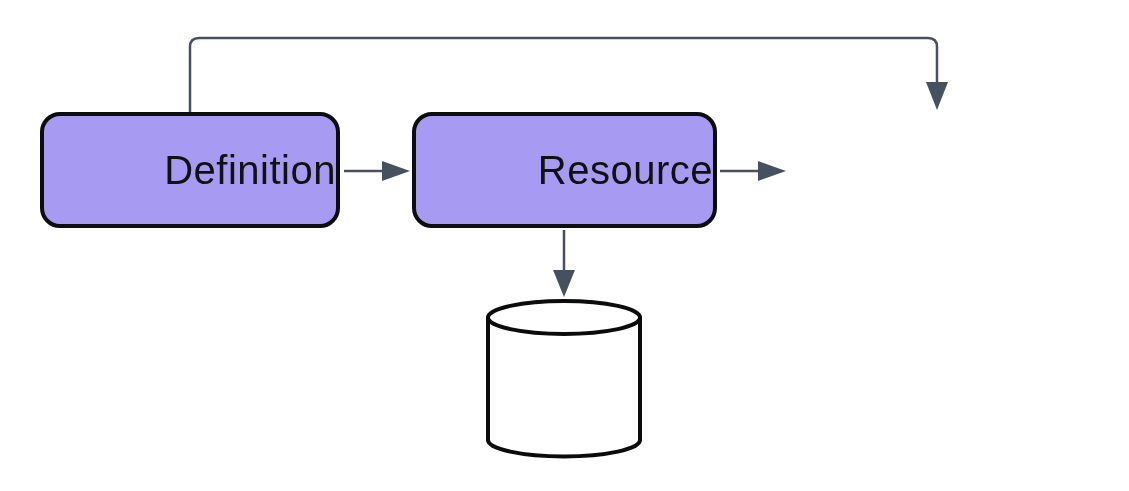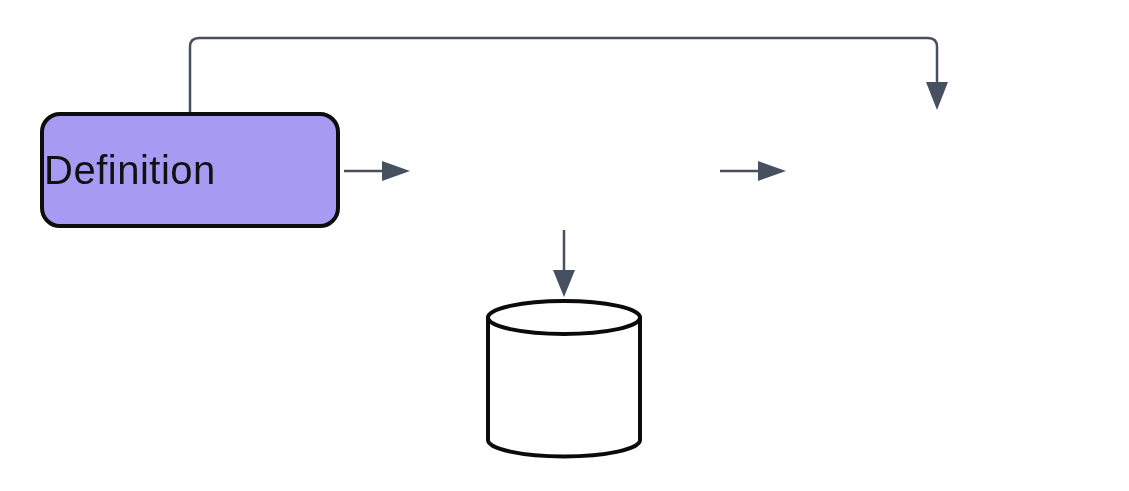--- a/index.html
+++ b/index.html
@@ -23,21 +23,21 @@
     height: 491px;
   }
   .node {
     position: absolute;
     box-sizing: border-box;
     background: #A79AF2;
     border: 4px solid #0D0D0D;
     border-radius: 20px;
     display: flex;
     align-items: center;
-    justify-content: flex-start;
+    justify-content: flex-end;
   }
   .node-label {
     font-size: 40px;
     font-weight: 500;
     color: #111111;
     letter-spacing: 0.5px;
     user-select: none;
   }
   .node-definition { left: 40px;  top: 112px; width: 300px; height: 116px; }
   .node-resource   { left: 412px; top: 112px; width: 305px; height: 116px; }
@@ -73,15 +73,18 @@
     <g>
       <path d="M 488 317.5 L 488 440 A 76 16.5 0 0 0 640 440 L 640 317.5 Z" fill="#FFFFFF" stroke="#0B0B0B" stroke-width="4" stroke-linejoin="round"></path>
       <ellipse cx="564" cy="317.5" rx="76" ry="16.5" fill="#FFFFFF" stroke="#0B0B0B" stroke-width="4"></ellipse>
     </g>
   </svg>
 
   <div class="node node-definition">
     <span class="node-label">Definition</span>
   </div>
 
+  <div class="node node-resource">
+    <span class="node-label">Resource</span>
+  </div>
 
 
 </div>
 
 </body></html>

